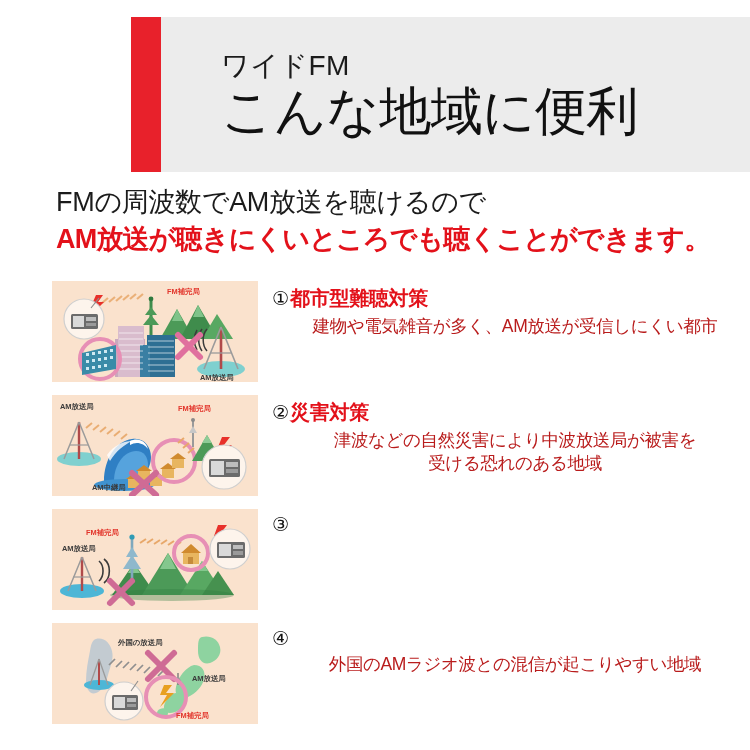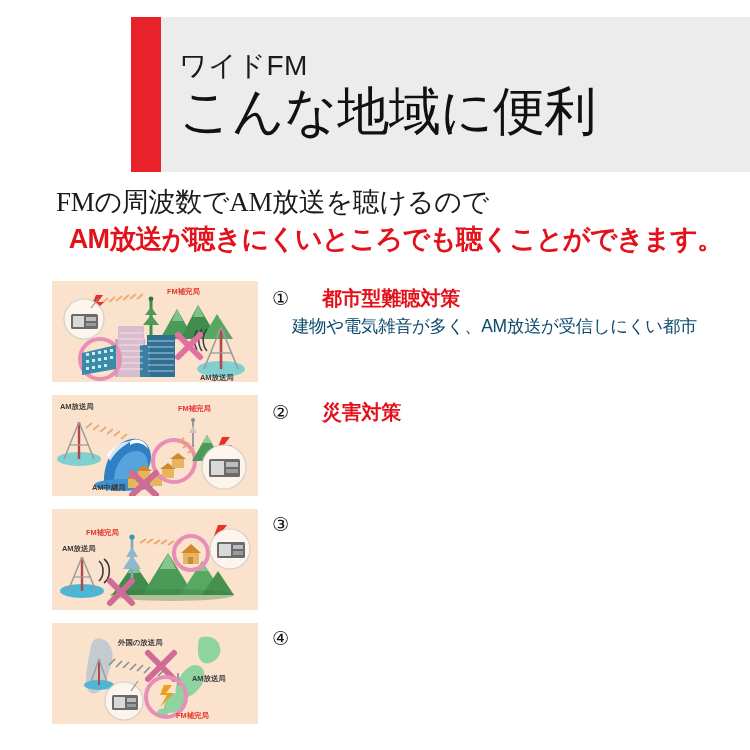--- a/index.html
+++ b/index.html
@@ -18,20 +18,21 @@
   
   .header-band {
     position: absolute;
     left: 131px;
     top: 17px;
     width: 619px;
     height: 155px;
     background: #ececec;
     display: flex;
     align-items: stretch;
+    gap: 42px;
   }
   .header-accent-bar {
     width: 30px;
     background: #e8212b;
     flex: none;
   }
   .header-text-wrap {
     flex: 1;
     padding-left: 18px;
     display: flex;
@@ -60,45 +61,44 @@
     left: 56px;
     top: 186px;
     width: 680px;
   }
   .lead-line-1 {
     font-size: 27px;
     line-height: 1.25;
     color: #1b1b1b;
     font-weight: 400;
     letter-spacing: -0.3px;
-    font-family: Liberation Serif, serif;
   }
   .lead-line-2 {
     font-size: 27px;
     line-height: 1.25;
     color: #e3111a;
     font-weight: 700;
     letter-spacing: -0.8px;
     margin-top: 3px;
-    text-align: center;
   }
 
   
   .rows {
     position: absolute;
     left: 0;
     top: 281px;
     width: 750px;
   }
   .row {
     position: relative;
     height: 101px;
     margin-bottom: 13px;
     display: flex;
     align-items: flex-start;
+    text-align: center;
   }
   .illus {
     position: relative;
     margin-left: 52px;
     width: 206px;
     height: 101px;
     background: #fae2cd;
     overflow: hidden;
     flex: none;
   }
@@ -118,28 +118,27 @@
     font-size: 19px;
     color: #131313;
     font-weight: 400;
     margin-right: 1px;
   }
   .row-title {
     font-size: 20px;
     color: #e3111a;
     font-weight: 700;
     letter-spacing: -0.3px;
-    margin-left: 32px;
   }
   .row-desc {
     margin-top: 3px;
     margin-left: 20px;
     font-size: 17.5px;
     line-height: 1.32;
-    color: #0c4a6e;
+    color: #b91c1c;
     letter-spacing: -0.4px;
   }
   .row-desc div { white-space: nowrap; }
 
   
   .lbl { font-size: 7.4px; font-weight: 700; font-family: "Liberation Sans", sans-serif; }
   .lbl-red { fill: #e2352b; }
   .lbl-dark { fill: #3a3a3a; }
 </style>
 </head>
@@ -362,20 +361,24 @@
         <text class="lbl lbl-dark" x="8" y="14">AM放送局</text>
         <text class="lbl lbl-red" x="126" y="16">FM補完局</text>
         <text class="lbl lbl-dark" x="40" y="95">AM中継局</text>
       </svg>
     </div>
     <div class="row-text">
       <div class="row-heading">
         <span class="row-num">②</span>
         <span class="row-title">災害対策</span>
       </div>
+      <div class="row-desc">
+        <div>津波などの自然災害により中波放送局が被害を</div>
+        <div>受ける恐れのある地域</div>
+      </div>
     </div>
   </div>
 
   <div class="row">
     <div class="illus">
       <svg width="206" height="101" viewBox="0 0 206 101">
 
         <g>
           <ellipse cx="30" cy="82" rx="22" ry="7" fill="#4db6d6"></ellipse>
           <line x1="30" y1="48" x2="30" y2="82" stroke="#b04a4a" stroke-width="2.4"></line>
@@ -504,16 +507,19 @@
         </g>
         <text class="lbl lbl-dark" x="66" y="22">外国の放送局</text>
         <text class="lbl lbl-dark" x="140" y="58">AM放送局</text>
         <text class="lbl lbl-red" x="124" y="95">FM補完局</text>
       </svg>
     </div>
     <div class="row-text">
       <div class="row-heading">
         <span class="row-num">④</span>
       </div>
+      <div class="row-desc">
+        <div>外国のAMラジオ波との混信が起こりやすい地域</div>
+      </div>
     </div>
   </div>
 
 </div>
 
 </body></html>

